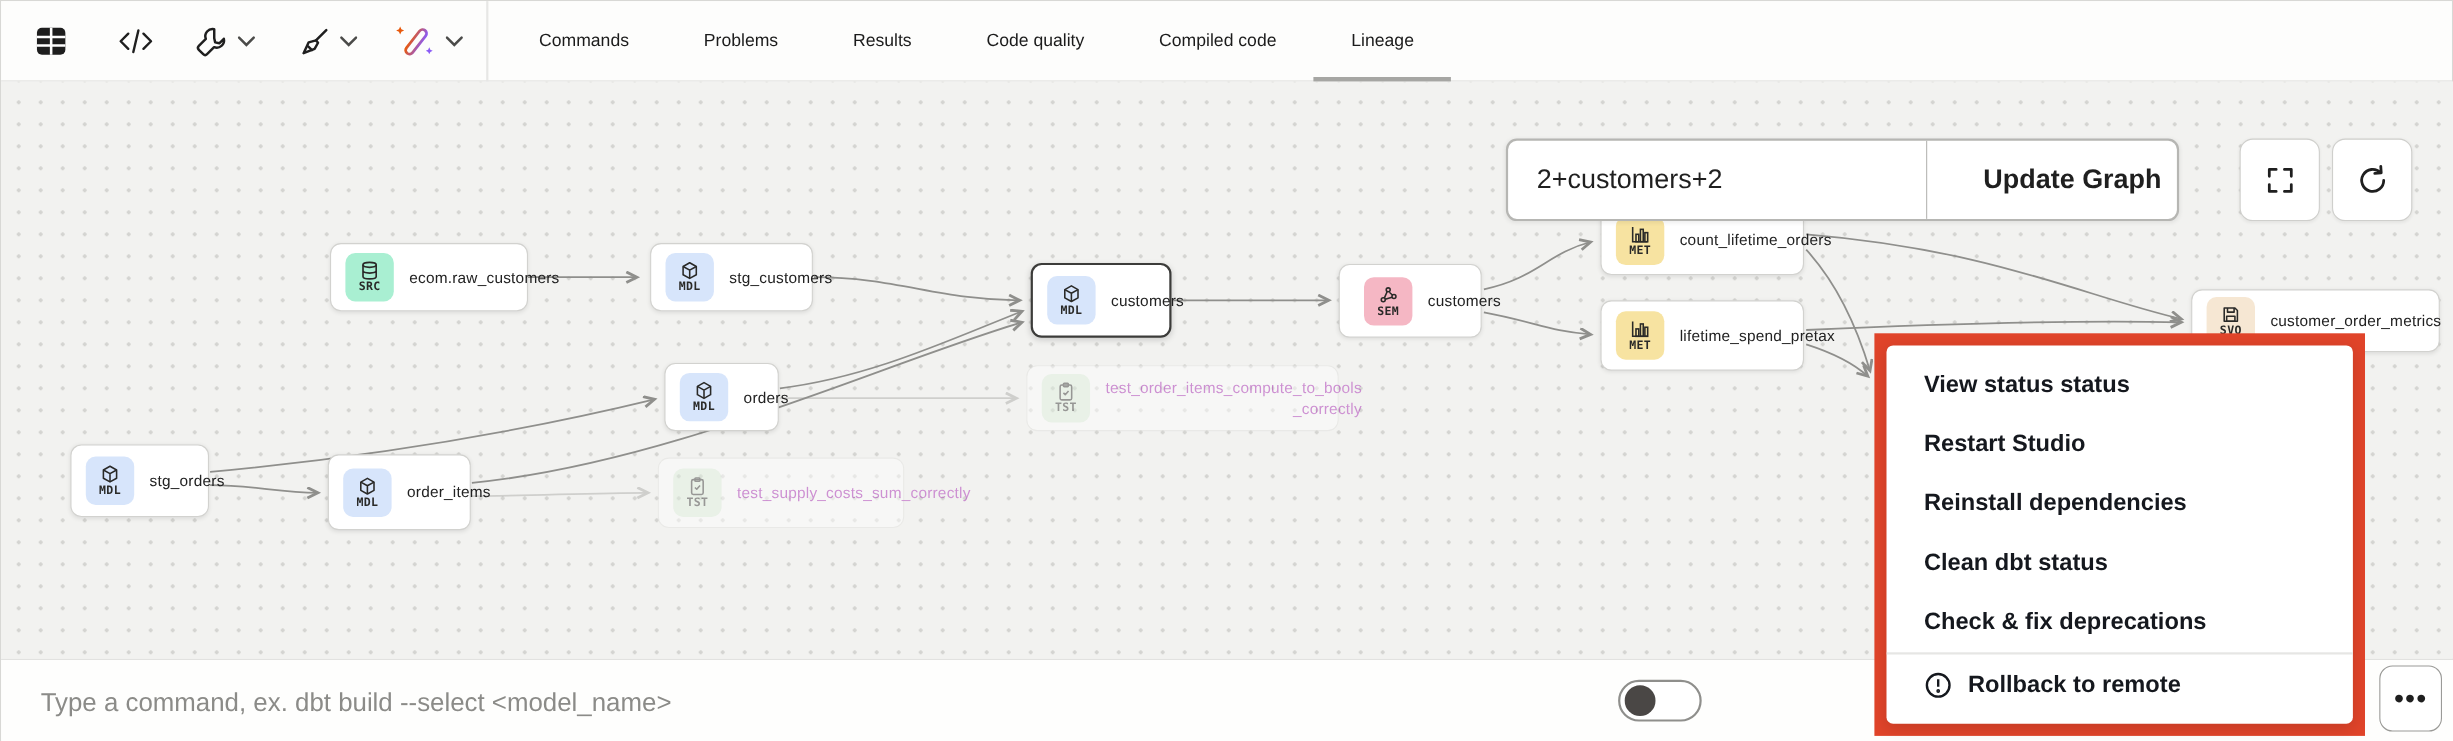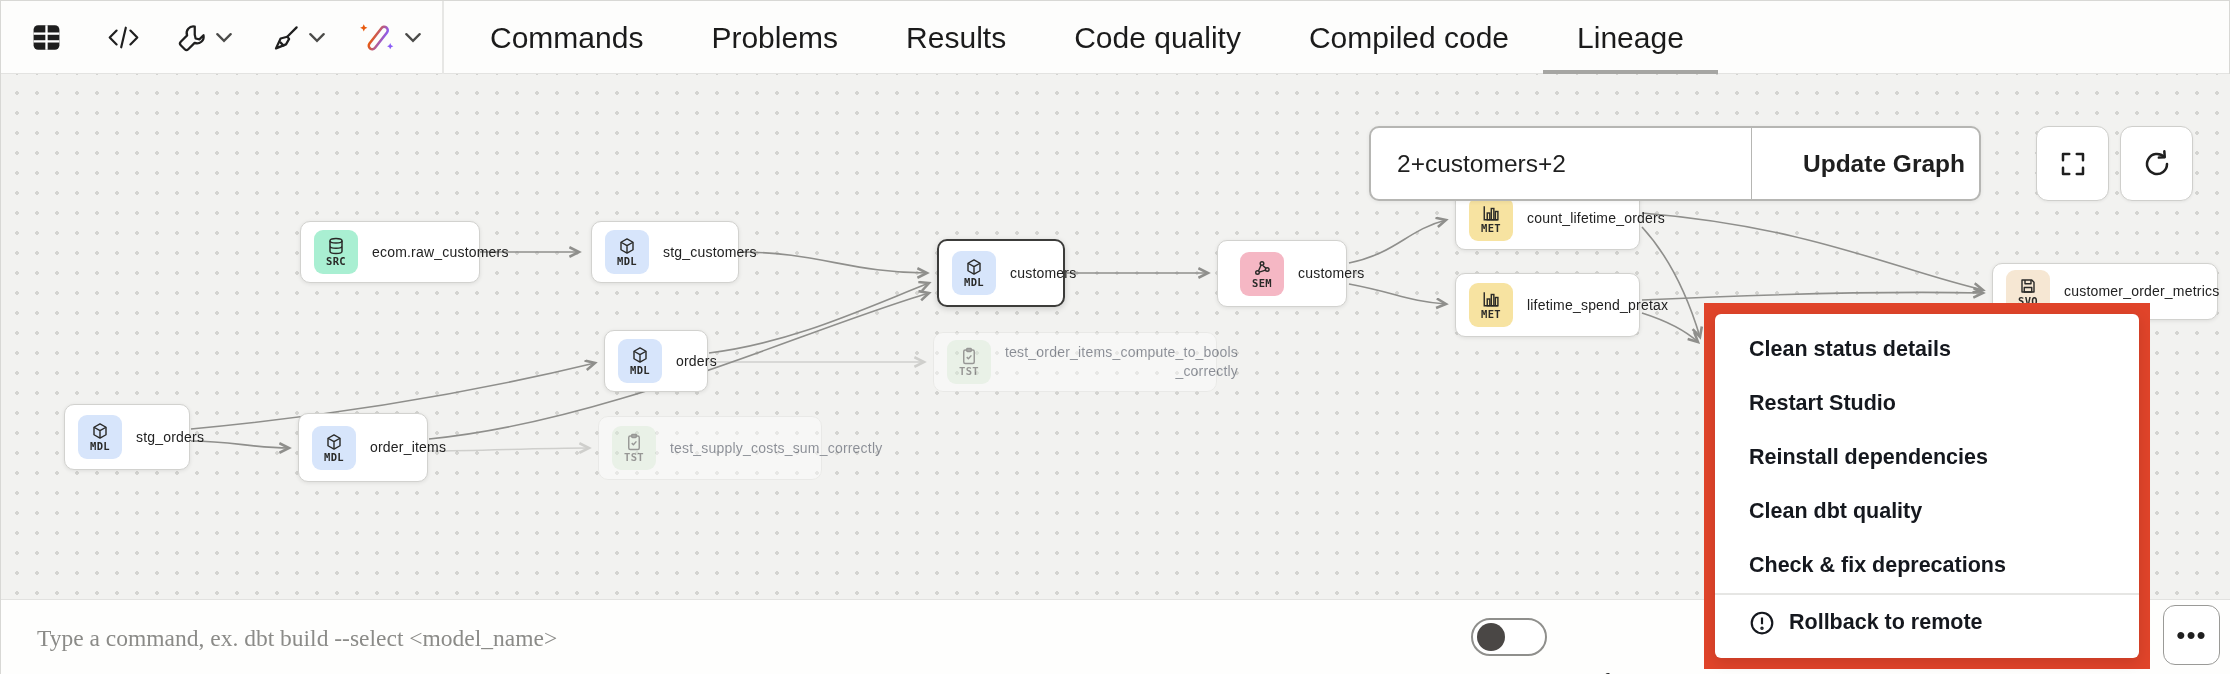--- a/index.html
+++ b/index.html
@@ -10,21 +10,21 @@
 
   
   #topbar { position:absolute; left:0; top:0; width:100%; height:73px;
     background:#fdfdfc; border-bottom:1.5px solid #e3e3e1; z-index:10; }
   .tbtn { position:absolute; top:0; height:73px; display:flex; align-items:center;
     cursor:pointer; color:#1f1f1f; }
   #tb-divider { position:absolute; left:441px; top:0; width:1.5px; height:73px;
     background:#e7e7e5; }
   #tabs { position:absolute; left:455px; top:0; height:73px; display:flex; }
   .tab { position:relative; height:73px; padding:0 34px; display:flex;
-    align-items:center; font-size:30px; font-weight:500; color:#1b1b1b;
+    align-items:center; font-size:16px; font-weight:500; color:#1b1b1b;
     cursor:pointer; white-space:nowrap; }
   .tab.active::after { content:""; position:absolute; left:0; right:0; bottom:0;
     height:4.5px; background:#a6a6a3; }
 
   
   #canvas { position:absolute; left:0; top:73px; width:2230px; height:525px;
     background-color:#f2f2f0;
     background-image:radial-gradient(#d4d4d1 1.6px, transparent 1.6px);
     background-size:20px 20px; background-position:6px 9px; }
   #edges { position:absolute; left:0; top:0; width:2230px; height:674px;
@@ -39,21 +39,21 @@
   .node.selected { border:2.5px solid #3c3c3a; box-shadow:0 2px 6px rgba(0,0,0,.16); }
   .node.faded { opacity:.45; box-shadow:none; border-color:#e0e0dd; }
   .badge { width:44px; height:44px; border-radius:9px; display:flex;
     flex-direction:column; align-items:center; justify-content:center; gap:1px;
     flex:0 0 auto; color:#2a2a28; }
   .badge svg { display:block; }
   .badge .code { font-family:"DejaVu Sans Mono", monospace; font-size:10.5px;
     font-weight:700; letter-spacing:.3px; line-height:1; }
   .node .nlabel { font-size:14px; color:#222; letter-spacing:.2px;
     line-height:1.35; padding-right:12px; white-space:pre-wrap;text-align:right; }
-  .node.faded .nlabel { color:#0f172a; }
+  .node.faded .nlabel { color:#a21caf; }
 
   
   #graph-search { position:absolute; left:1368px; top:125px; width:612px;
     height:75px; background:#fff; border:2px solid #b6b6b3; border-radius:10px;
     display:flex; z-index:4; box-shadow:0 1px 4px rgba(0,0,0,.07);gap:37px; }
   #graph-search .sel-input { width:381px; height:100%; display:flex;
     align-items:center; padding-left:26px; font-size:24.5px; color:#1f1f1f;
     border-right:1.5px solid #b6b6b3; }
   #graph-search .update-btn { flex:1; display:flex; align-items:center;
     justify-content:center; font-size:24.5px; font-weight:600; color:#1f1f1f;
@@ -70,21 +70,21 @@
     height:366px; background:#e0442a; padding:11px; z-index:6; }
   #menu-panel { width:100%; height:100%; background:#fff; border-radius:6px;
     padding:8px 0; box-shadow:0 4px 14px rgba(0,0,0,.12); overflow:hidden; }
   .menu-item { height:54px; display:flex; align-items:center; gap:14px;
     padding:0 24px 0 34px; font-size:21.5px; font-weight:600; color:#15181e;
     cursor:pointer; white-space:nowrap; }
   .menu-sep { height:1.5px; background:#e6e6e4; margin:1px 0; }
 
   
   #bottombar { position:absolute; left:0; top:598px; width:2230px; height:76px;
-    background:#fefefd; border-top:1.5px solid #e2e2e0; z-index:3;font-family:Liberation Serif, serif; }
+    background:#fefefd; border-top:1.5px solid #e2e2e0; z-index:3; }
   #cmd-placeholder { position:absolute; left:36px; top:0; height:76px;
     display:flex; align-items:center; font-size:23.5px; color:#8b8b88; }
   #defer-toggle { position:absolute; left:1470px; top:617px; width:76px;
     height:38px; border:2px solid #8f8f8c; border-radius:19px; background:#fff;
     cursor:pointer; z-index:3; }
   #defer-toggle .knob { position:absolute; left:4px; top:3px; width:28px;
     height:28px; border-radius:50%; background:#4a4745; }
   #defer-label { position:absolute; left:1572px; top:598px; height:88px;
     display:flex; align-items:center; font-size:23.5px; font-weight:500;
     color:#1f1f1f; z-index:3; white-space:nowrap;margin-top:40px; }
@@ -338,30 +338,30 @@
     <div id="cmd-placeholder">Type a command, ex. dbt build --select &lt;model_name&gt;</div>
   </div>
   <div id="defer-toggle">
       <div class="knob"></div>
     </div>
   <div id="defer-label">Defer to sta</div>
 
   <div id="context-menu">
     <div id="menu-panel">
         <div class="menu-item">
-          <span>Clean status details</span>
+          <span>View status status</span>
         </div>
         <div class="menu-item">
           <span>Restart Studio</span>
         </div>
         <div class="menu-item">
           <span>Reinstall dependencies</span>
         </div>
         <div class="menu-item">
-          <span>Clean dbt quality</span>
+          <span>Clean dbt status</span>
         </div>
         <div class="menu-item">
           <span>Check &amp; fix deprecations</span>
         </div>
         <div class="menu-sep"></div>
         <div class="menu-item">
           <span style="display: flex;">
             <svg width="26" height="26" viewBox="0 0 24 24" fill="none" stroke="#15181e" stroke-width="2">
               <circle cx="12" cy="12" r="9.5"></circle>
               <line x1="12" y1="7" x2="12" y2="13.2"></line>

